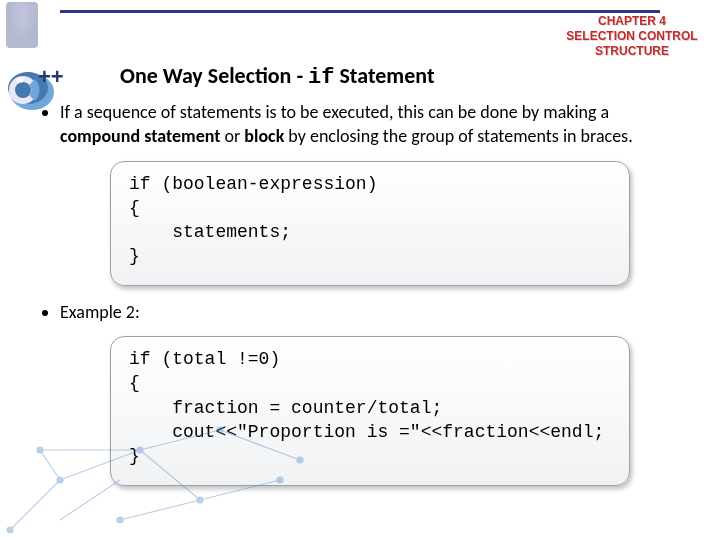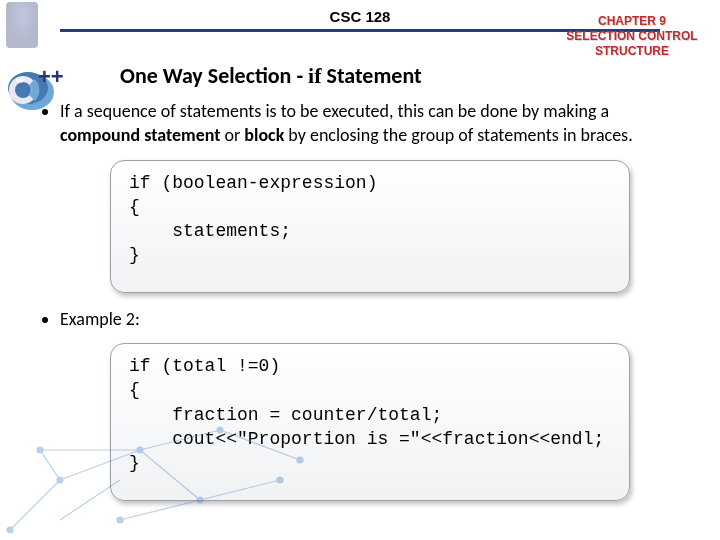--- a/index.html
+++ b/index.html
@@ -55,21 +55,21 @@
     color: #c22c2c;
     text-shadow: 1px 1px 0 #ddd;
   }
   .section-title {
     margin: 12px 0 10px 120px;
     font-size: 22px;
     font-weight: 700;
     color: #000;
   }
   .section-title .code {
-    font-family: Liberation Serif, serif;
+    font-family: Liberation Mono, monospace;
     font-weight: 700;
   }
   .section-title .stmt {
     font-size: 22px;
   }
   .cpp-badge {
     position: absolute;
     left: 8px;
     top: 62px;
     width: 60px;
@@ -80,21 +80,21 @@
     list-style: disc;
     margin: 0 32px 0 60px;
     font-size: 18px;
     line-height: 1.35;
     color: #000;
   }
   ul.body > li { margin-bottom: 10px; }
   .codebox {
     width: 520px;
     margin: 12px 0 14px 50px;
-    padding: 10px 18px 24px 18px;
+    padding: 10px 18px 16px 18px;
     background: linear-gradient(to bottom, #ffffff 0%, #f1f2f4 100%);
     border: 1px solid #9aa0a9;
     border-radius: 14px;
     box-shadow: 2px 3px 5px rgba(0,0,0,0.25);
     font-family: "Courier New", monospace;
     font-size: 18px;
     line-height: 1.35;
     white-space: pre;
   }
   .bg-decor {
@@ -106,26 +106,25 @@
     opacity: 0.55;
     pointer-events: none;
   }
 </style>
 </head>
 <body>
 
 <div class="logo-left"></div>
 
 <div class="header">
-  <div class="course-info">CSC 128</div>
   <hr class="rule">
 </div>
 
 <div class="chapter-box">
-  <div>CHAPTER 9</div>
+  <div>CHAPTER 4</div>
   <div>SELECTION CONTROL</div>
   <div>STRUCTURE</div>
 </div>
 
 <div class="cpp-badge">
   <svg viewBox="0 0 60 50">
     <ellipse cx="24" cy="30" rx="22" ry="18" fill="#6fa8d8"></ellipse>
     <ellipse cx="20" cy="26" rx="20" ry="16" fill="#447ab0"></ellipse>
     <text x="30" y="22" font-family="Arial" font-weight="700" font-size="22" fill="#2b3570">++</text>
     <circle cx="15" cy="28" r="11" fill="none" stroke="#e8e8f7" stroke-width="6"></circle>

